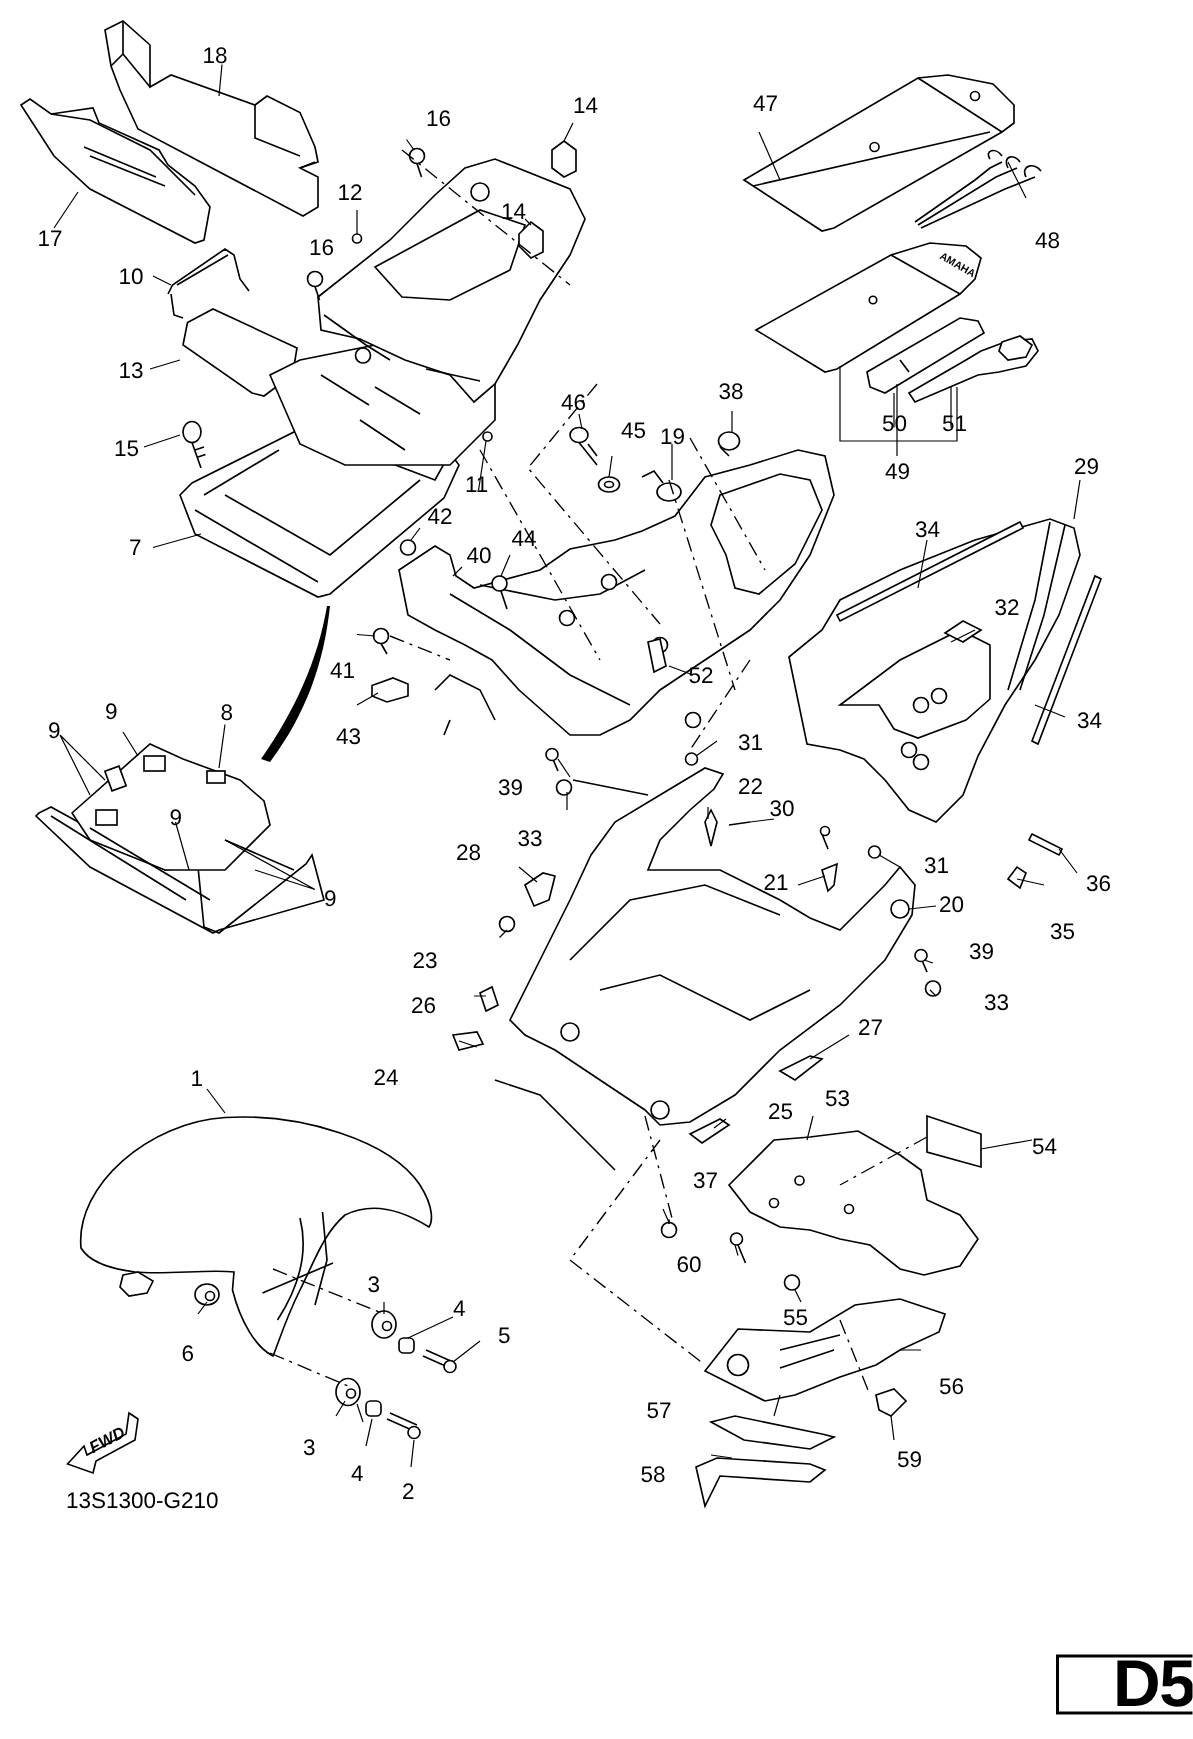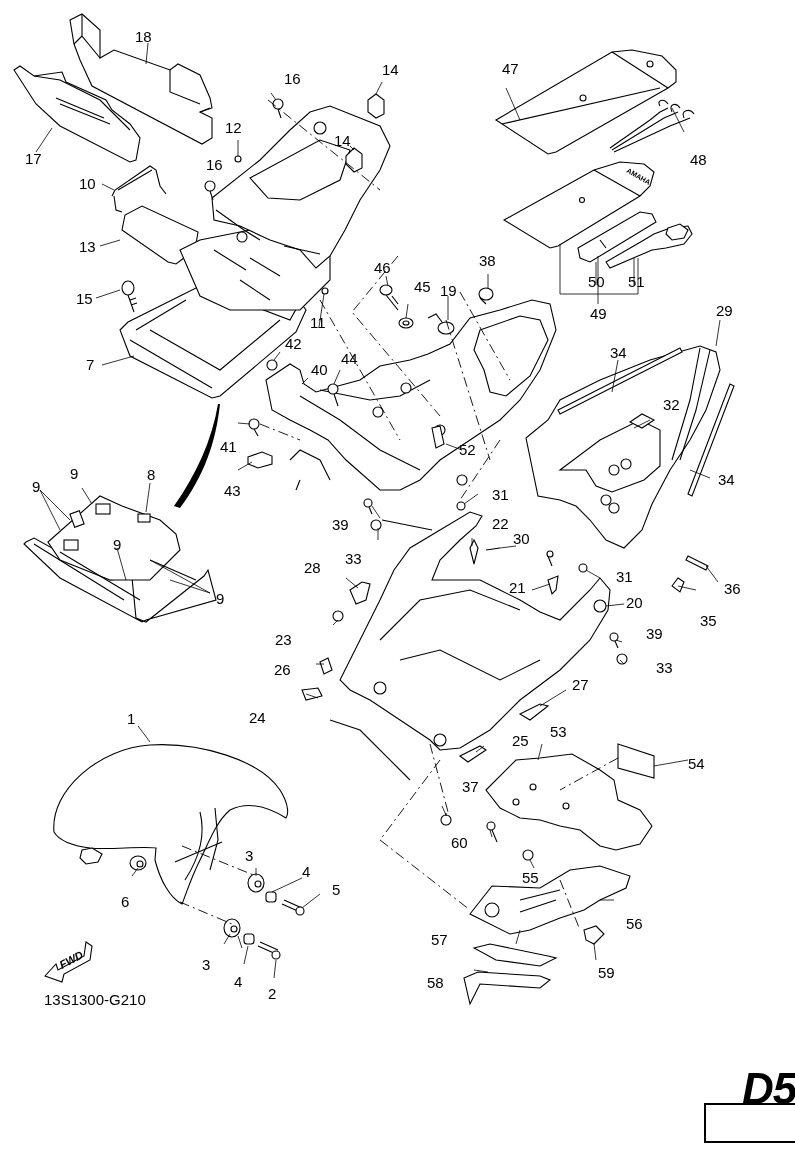--- a/index.html
+++ b/index.html
@@ -6,21 +6,21 @@
   body{width:795px;height:1159px;position:relative;overflow:hidden;font-family:"Liberation Sans",sans-serif;}
   #diagram{position:absolute;left:0;top:0;width:795px;height:1159px;}
   .ln{stroke:#000;stroke-width:1.1;fill:none;}
   .pt{stroke:#000;stroke-width:1.1;fill:#fff;}
   .thin{stroke:#000;stroke-width:0.8;fill:none;}
   .dash{stroke:#000;stroke-width:0.9;fill:none;stroke-dasharray:10 4 2 4;}
   .lbl{font-family:"Liberation Sans",sans-serif;font-size:15px;fill:#000;}
   .code{font-family:"Liberation Sans",sans-serif;font-size:15px;fill:#000;}
   .fwd{font-family:"Liberation Sans",sans-serif;font-size:11px;font-weight:bold;fill:#000;font-style:italic;}
   #page-box{position:absolute;left:704px;top:1103px;width:100px;height:40px;border:2px solid #000;box-sizing:border-box;background:#fff;}
-  #page-code{position:absolute;left:742px;top:1064px;font-family:"Liberation Sans",sans-serif;font-weight:bold;font-size:44px;line-height:50px;color:#000;letter-spacing:-1px;font-style:italic;}
+  #page-code{position:absolute;left:742px;top:1098px;font-family:"Liberation Sans",sans-serif;font-weight:bold;font-size:44px;line-height:50px;color:#000;letter-spacing:-1px;}
 </style>
 </head>
 <body>
 
 <svg id="diagram" viewBox="0 0 795 1159" xmlns="http://www.w3.org/2000/svg">
 
   <g>
     <path class="pt" d="M70,20 L82,14 L100,30 L100,58 L114,50 L170,70 L178,64 L200,75 L210,98 L212,108 L200,112 L212,118 L212,138 L202,144 L92,86 L80,60 L74,44 Z"></path>
     <path class="ln" d="M82,14 L82,36 L100,58 M170,70 L170,92 L200,104 M82,36 L74,44 M200,112 L210,108"></path>
   </g>

